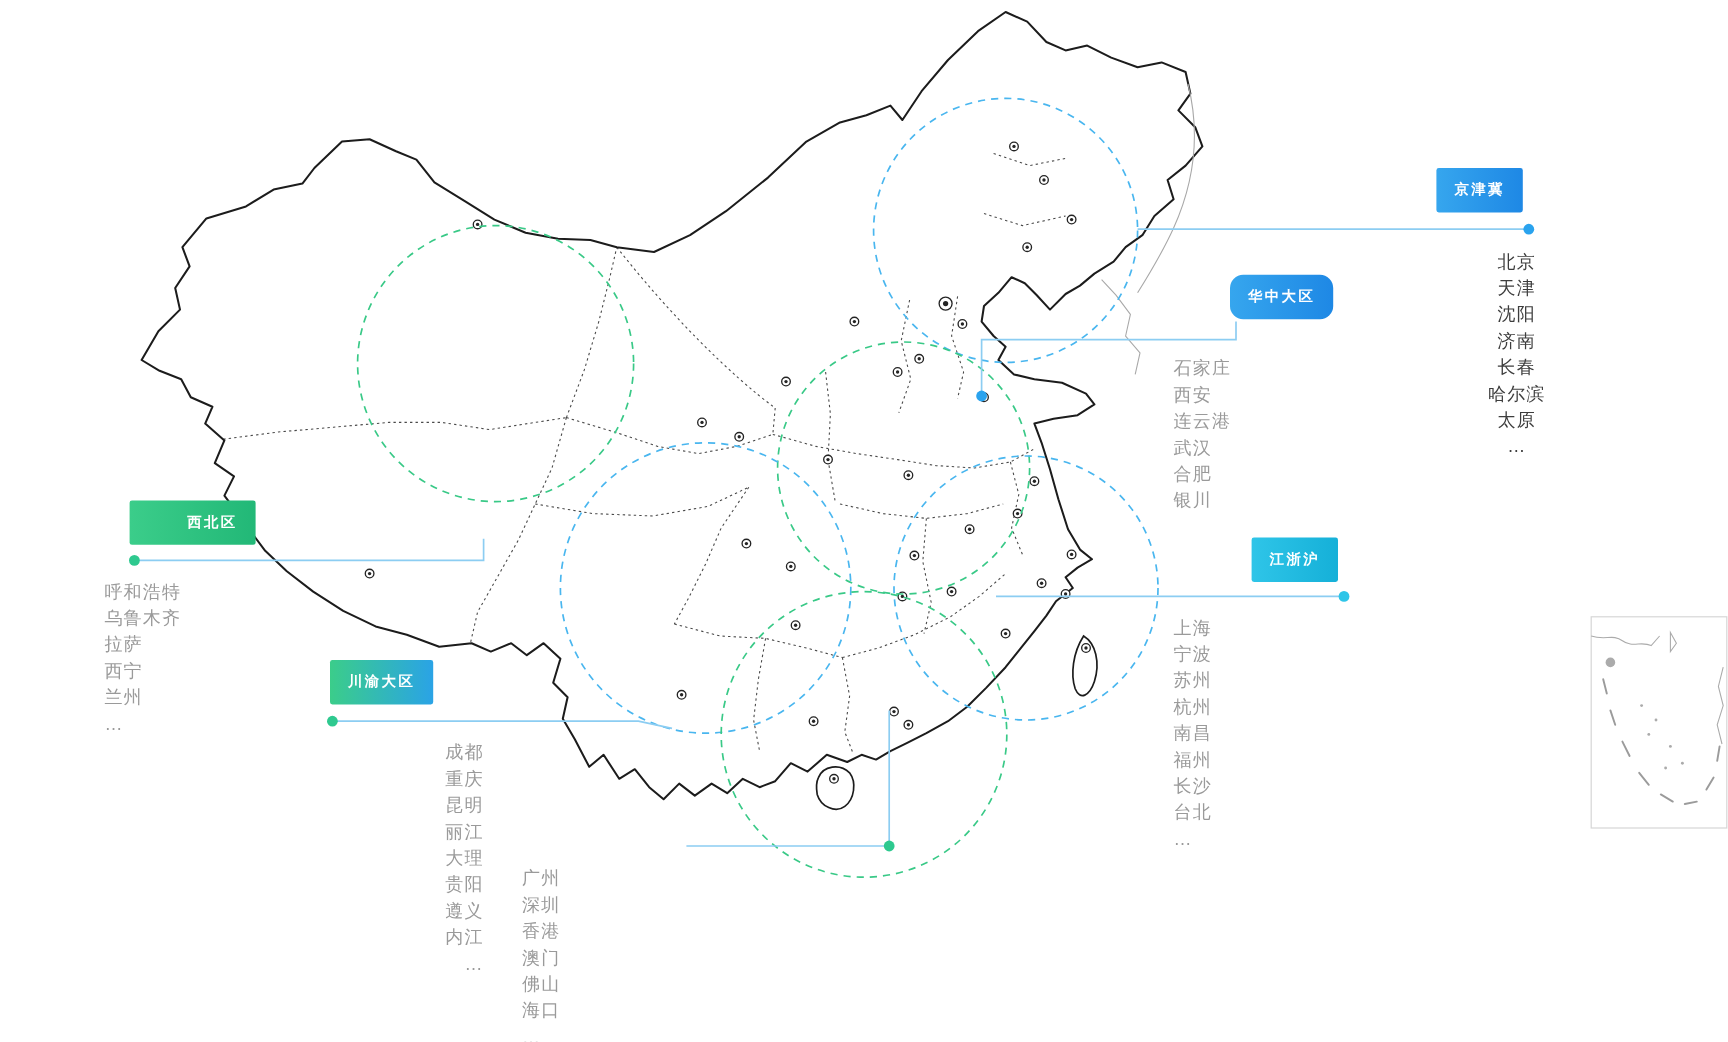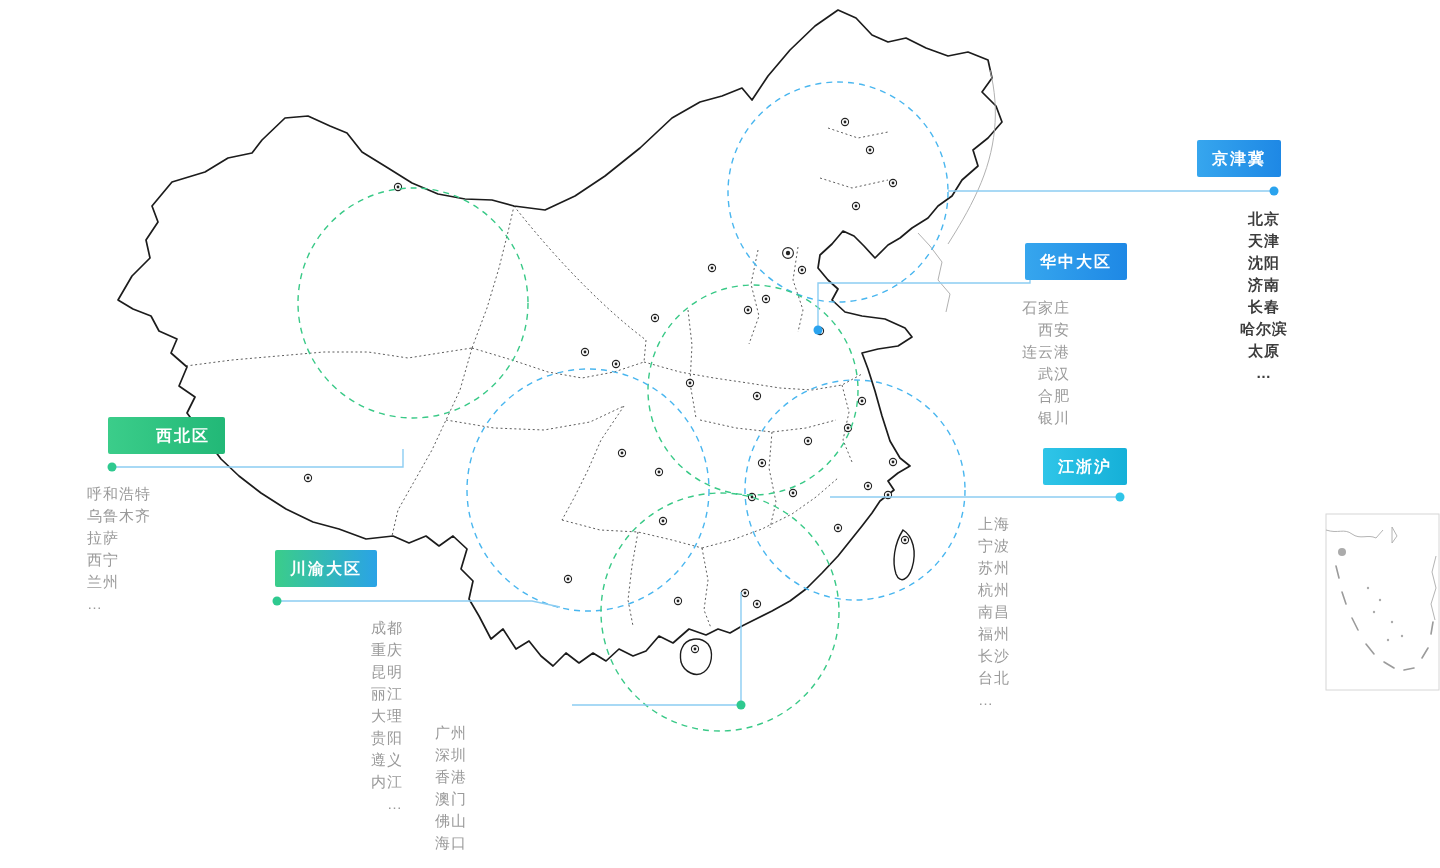--- a/index.html
+++ b/index.html
@@ -22,42 +22,42 @@
   .dot-cyan  { fill:var(--dot-cyan); }
   .marker-outer { fill:#fff; stroke:#242424; stroke-width:1.1; }
   .marker-inner { fill:#242424; }
   .inset-box  { fill:#fff; stroke:#d6d6d6; stroke-width:1; }
   .inset-line { fill:none; stroke:#ababab; stroke-width:0.9; }
   .inset-dash { stroke:#9b9b9b; stroke-width:1.6; stroke-linecap:round; }
   .inset-dot  { fill:#ababab; }
 
   .tag {
     position:absolute; height:37px; line-height:37px; padding:0 15px;
-    color:#fff; font-size:16px; font-weight:bold; letter-spacing:2px;
+    color:#fff; font-size:12px; font-weight:bold; letter-spacing:2px;
     text-align:center; border-radius:2px; white-space:nowrap; cursor:pointer;
   }
   .tag-blue  { background:linear-gradient(90deg,var(--label-blue-1),var(--label-blue-2)); }
   .tag-green { background:linear-gradient(90deg,var(--label-green-1),var(--label-green-2)); }
   .tag-cyan  { background:linear-gradient(90deg,var(--label-cyan-1),var(--label-cyan-2)); }
   .tag-mix   { background:linear-gradient(90deg,var(--label-mix-1),var(--label-mix-2)); }
 
   .cities { position:absolute; font-size:15px; line-height:22px; letter-spacing:1px; }
-  .cities.dark { color:var(--city-dark);font-weight:bold; }
+  .cities.dark { color:var(--city-dark); }
   .cities.gray { color:var(--city-gray); }
   .city { display:block; }
 
   #tag-jingjinji  { left:1197px; top:140px; }
-  #tag-huazhong   { left:1025px; top:243px; }
+  #tag-huazhong   { left:1025px; top:229px;border-radius:11px; }
   #tag-xibei      { left:108px;  top:417px;padding-left:48px; }
   #tag-jiangzhehu { left:1043px; top:448px; }
   #tag-chuanyu    { left:275px;  top:550px; }
   #tag-zhusanjiao { left:437px;  top:654px; }
 
   #cities-jingjinji  { left:1204px; top:208px; width:120px; text-align:center; }
-  #cities-huazhong   { left:920px;  top:297px; width:150px; text-align:right; }
+  #cities-huazhong   { left:978px;  top:297px; width:150px; text-align:left; }
   #cities-xibei      { left:75px;   top:483px; width:135px; text-align:left;margin-left:12px; }
   #cities-jiangzhehu { left:978px;  top:513px; width:150px; text-align:left; }
   #cities-chuanyu    { left:268px;  top:617px; width:135px; text-align:right; }
   #cities-zhusanjiao { left:435px;  top:722px; width:135px; text-align:left; }
 </style>
 </head>
 <body>
 
 <div class="stage">
 

